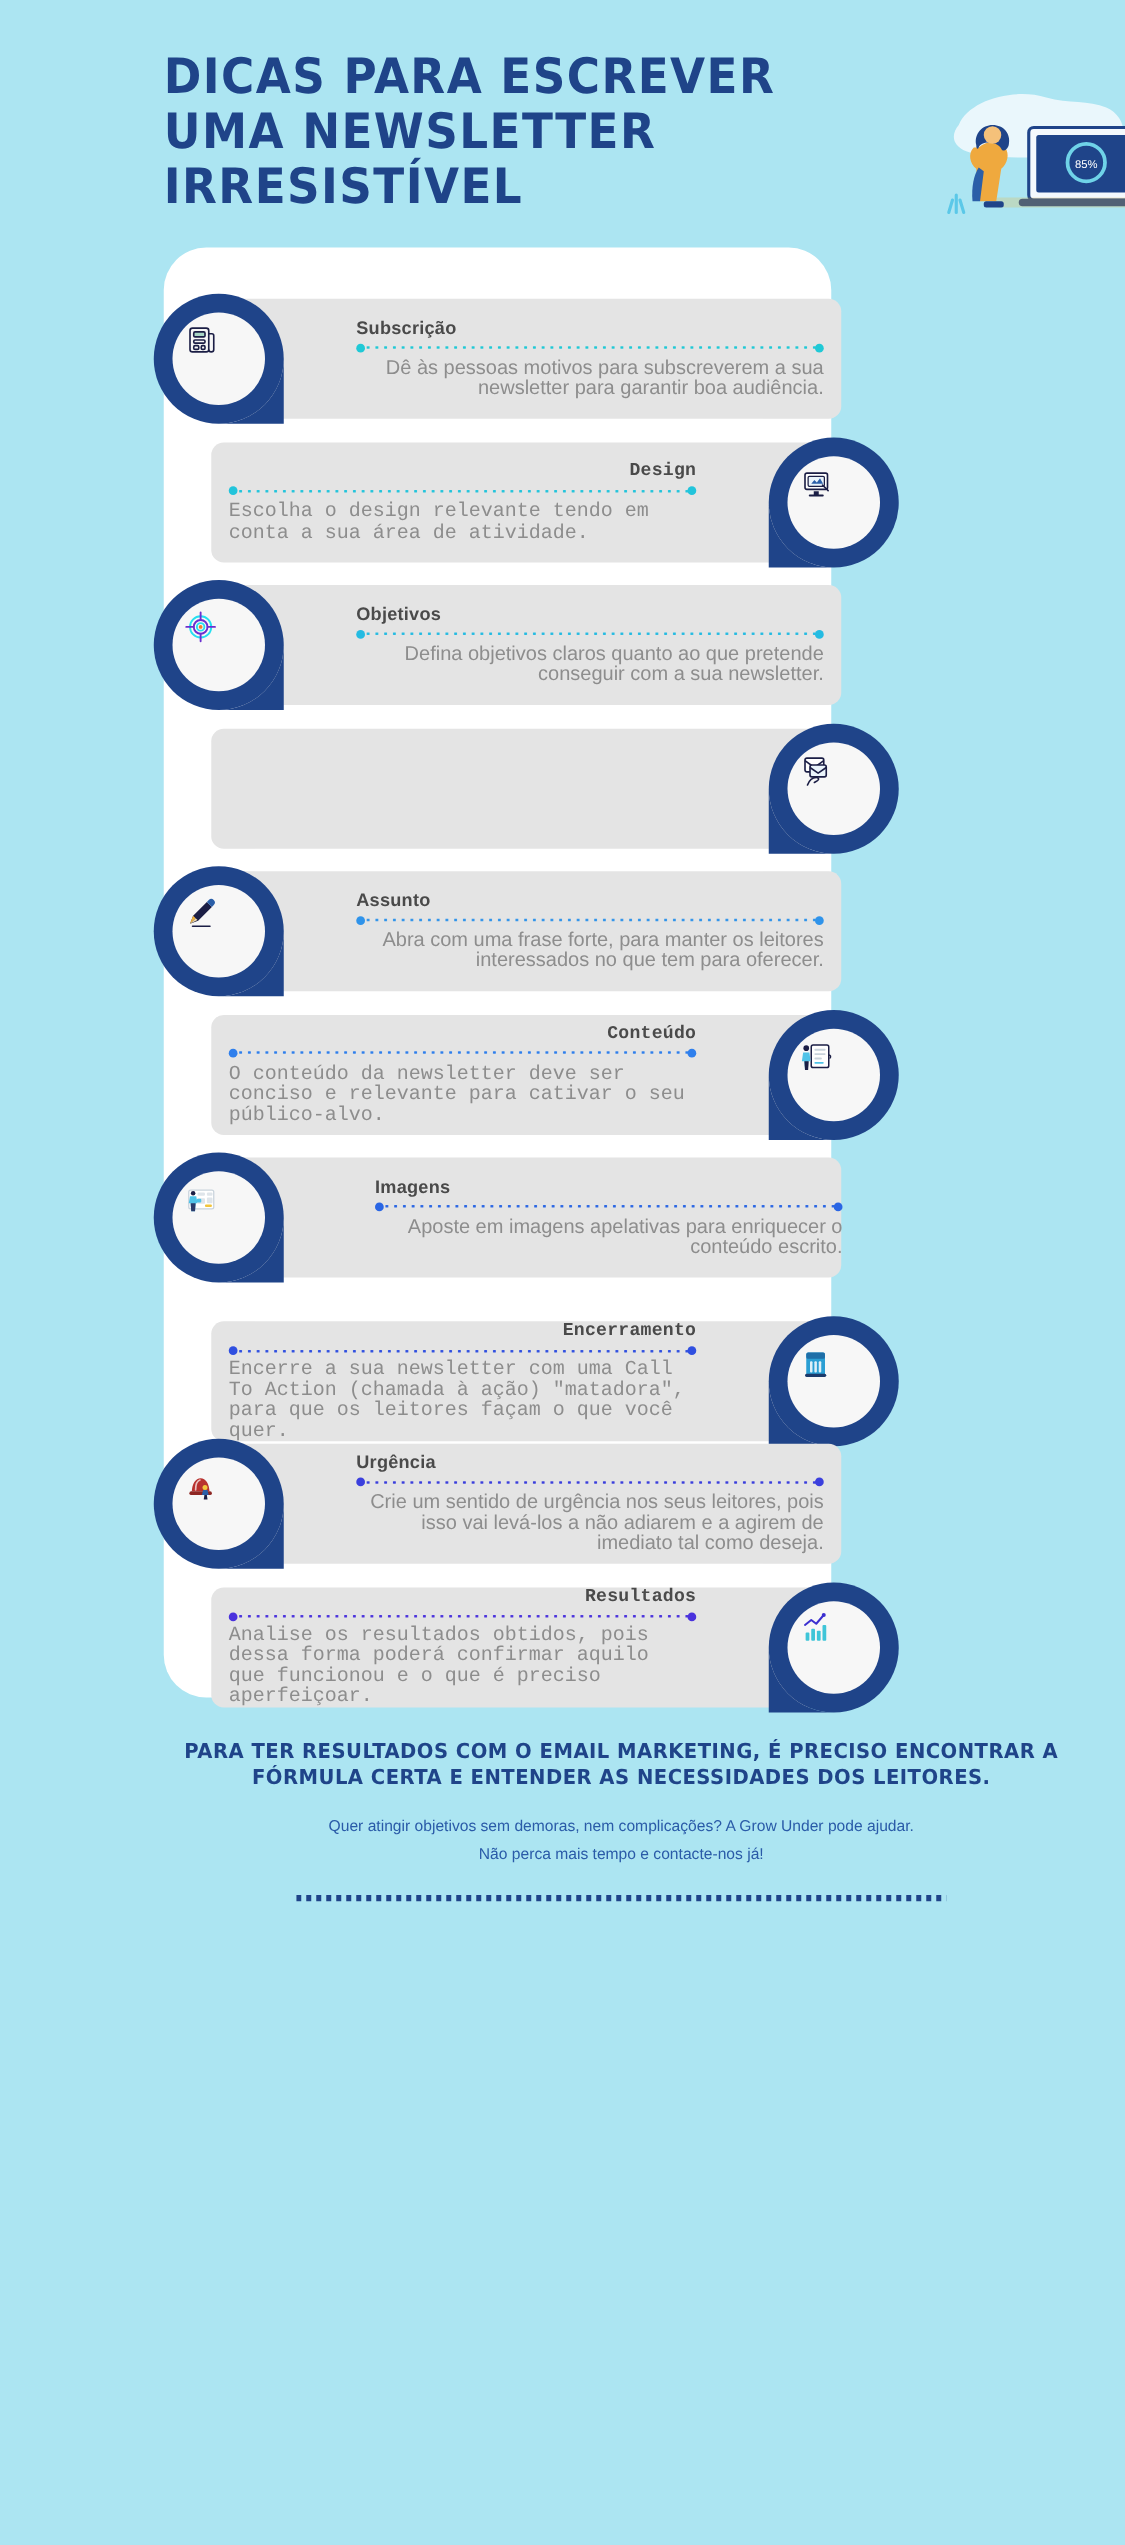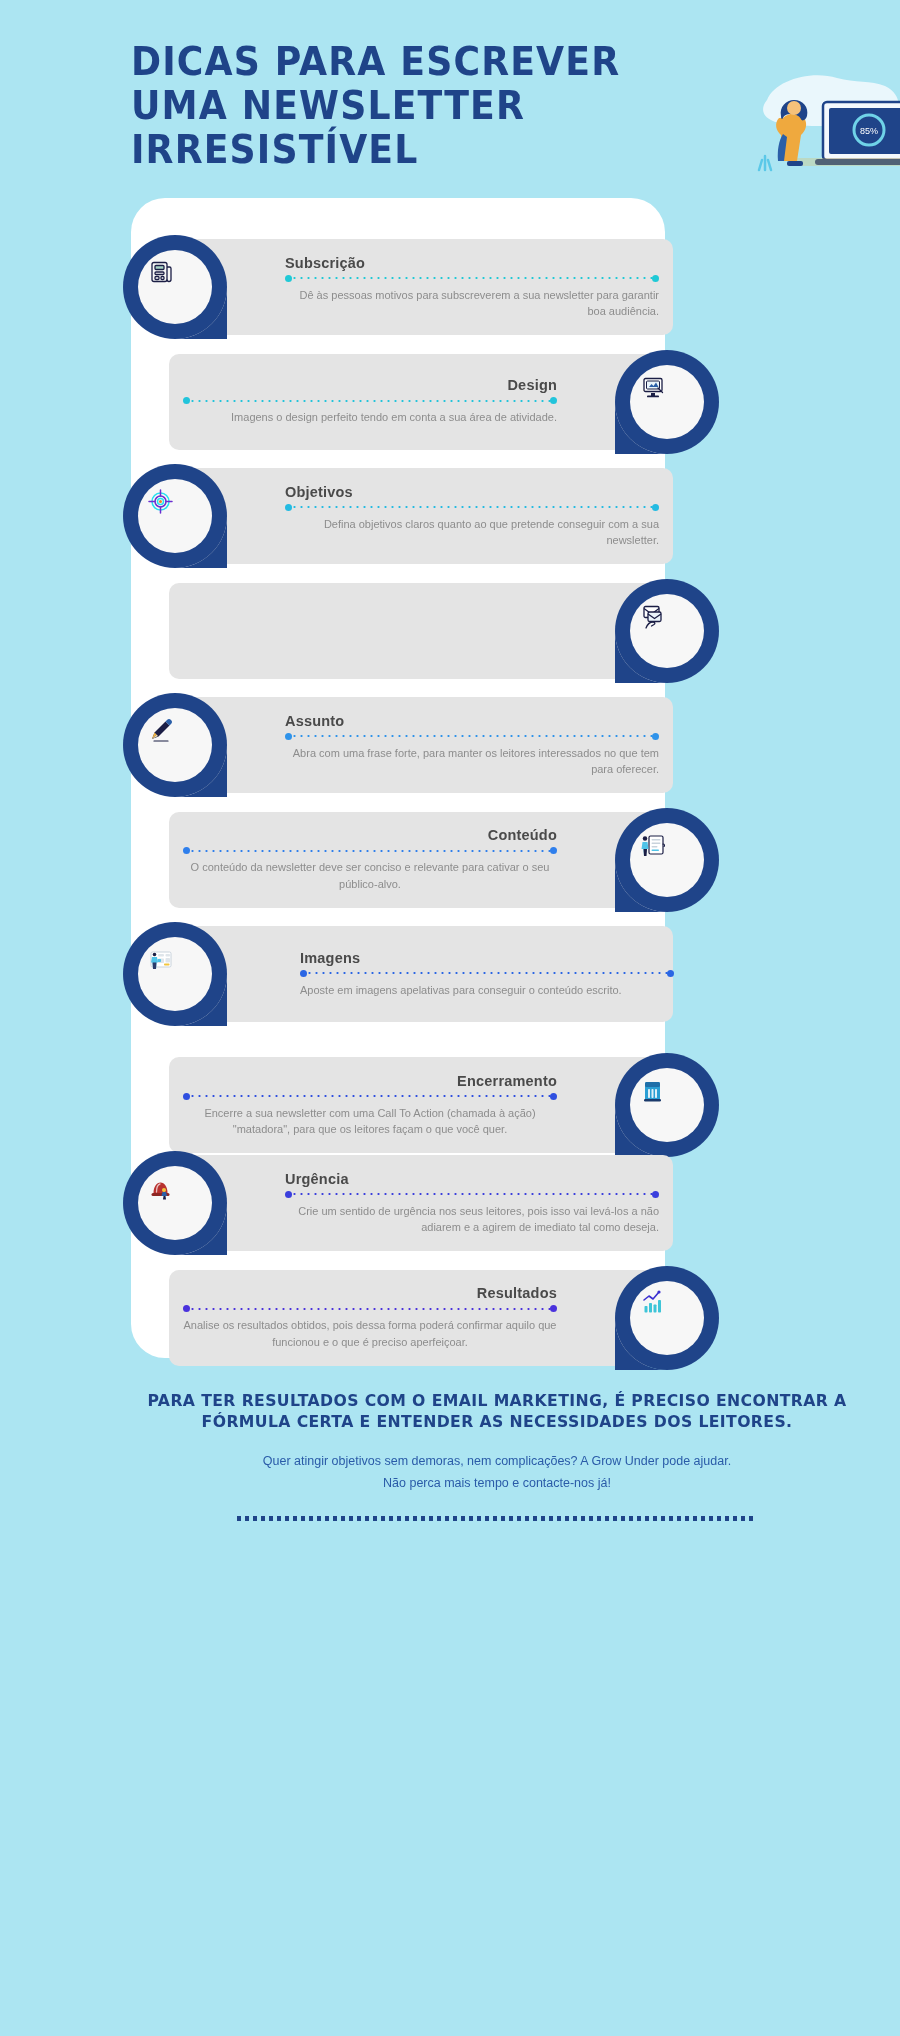--- a/index.html
+++ b/index.html
@@ -43,39 +43,39 @@
   }
   .card.left  .cardbg{left:0;}
   .card.right .cardbg{left:0;}
 
   .badge{position:absolute;top:50%;transform:translateY(-50%);
          width:104px;height:104px;}
   .badge svg{display:block;width:104px;height:104px;overflow:visible;}
 
   .ctext{position:absolute;top:0;height:100%;
          display:flex;flex-direction:column;justify-content:center;}
-  .card.left  .ctext{align-items:flex-end;text-align:center;}
+  .card.left  .ctext{align-items:flex-end;text-align:left;font-family:Liberation Mono, monospace;}
   .card.right .ctext{align-items:flex-start;text-align:right;}
 
   .ctitle{
     font-size:14.5px;font-weight:bold;color:#4a4a4a;
     margin:0 0 4px 0;letter-spacing:.2px;
   }
   .dots{height:7px;margin:0 0 5px 0;position:relative;width:100%;}
   .dots .line{
     position:absolute;left:6px;right:6px;top:2.5px;height:2px;
     background-image:radial-gradient(circle,currentColor 1px,transparent 1.2px);
     background-size:7px 2px;background-repeat:repeat-x;
   }
   .dots .cap{position:absolute;top:0;width:7px;height:7px;border-radius:50%;
              background:currentColor;}
   .dots .cap.a{left:0;}
   .dots .cap.b{right:0;}
   .cdesc{
-    font-size:11px;line-height:16.5px;color:#8d8d8d;margin:0;
+    font-size:16px;line-height:16.5px;color:#8d8d8d;margin:0;
   }
 
   
   .footer{position:absolute;left:60px;top:1390px;width:780px;text-align:center;}
   .ftitle{
     font-family:"DejaVu Sans",sans-serif;font-weight:bold;
     font-size:16.5px;line-height:21px;letter-spacing:.4px;
     color:#1f4489;text-transform:uppercase;margin:0;
     transform:scaleX(.95);
   }
@@ -184,21 +184,21 @@
       </g>
     </svg>
         </div>
         <div class="ctext" style="left: 14px; width: 374px;">
           <div class="ctitle">Design</div>
           <div class="dots" style="color: rgb(34, 196, 219);">
             <span class="line"></span>
             <span class="cap a"></span>
             <span class="cap b"></span>
           </div>
-          <div class="cdesc">Imagens o design perfeito tendo em conta a sua área de atividade.</div>
+          <div class="cdesc">Escolha o design relevante tendo em conta a sua área de atividade.</div>
         </div>
       </div>
       <div class="card right" style="left: 122px; top: 468px; width: 504px; height: 96px;">
         <div class="cardbg"></div>
         <div class="badge" style="left: -46px;">
     <svg viewBox="0 0 104 104">
       <g>
         <circle cx="52" cy="52" r="52" fill="#1f4489"></circle>
         <path d="M52 104 L104 104 L104 52 A52 52 0 0 1 52 104 Z" fill="#1f4489"></path>
         <circle cx="52" cy="52" r="37" fill="#f7f7f7"></circle>
@@ -349,21 +349,21 @@
       </g>
     </svg>
         </div>
         <div class="ctext" style="left: 131px; width: 374px;">
           <div class="ctitle">Imagens</div>
           <div class="dots" style="color: rgb(42, 102, 228);">
             <span class="line"></span>
             <span class="cap a"></span>
             <span class="cap b"></span>
           </div>
-          <div class="cdesc">Aposte em imagens apelativas para conseguir o conteúdo escrito.</div>
+          <div class="cdesc">Aposte em imagens apelativas para enriquecer o conteúdo escrito.</div>
         </div>
       </div>
       <div class="card left" style="left: 122px; top: 1057px; width: 504px; height: 96px;">
         <div class="cardbg"></div>
         <div class="badge" style="right: -46px;">
     <svg viewBox="0 0 104 104">
       <g>
         <circle cx="52" cy="52" r="52" fill="#1f4489"></circle>
         <path d="M52 104 L0 104 L0 52 A52 52 0 0 0 52 104 Z" fill="#1f4489"></path>
         <circle cx="52" cy="52" r="37" fill="#f7f7f7"></circle>

